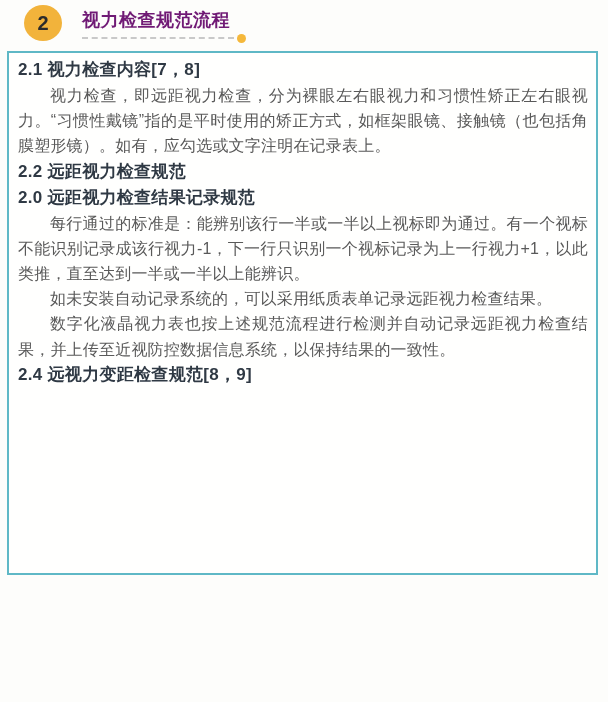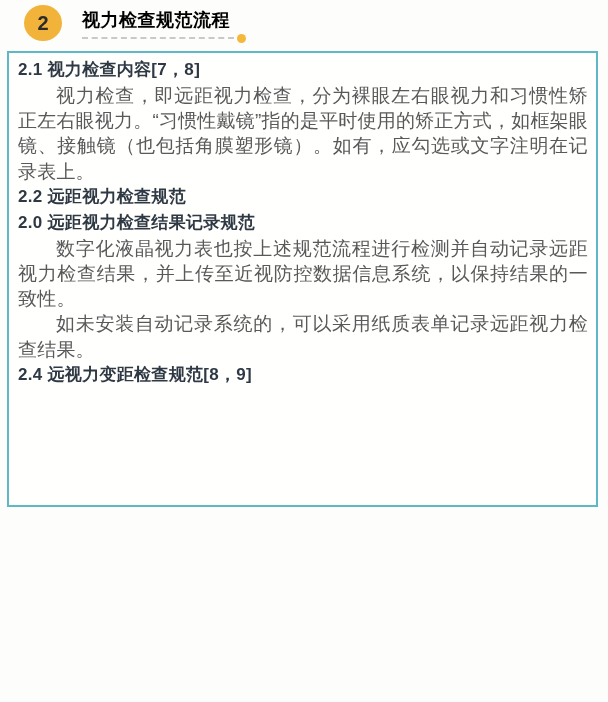--- a/index.html
+++ b/index.html
@@ -30,53 +30,53 @@
   }
   .title-wrap { margin-left: 20px; padding-top: 3px; }
   .title-underline {
     display: inline-block;
     position: relative;
     padding: 0 4px 5px 0;
     border-bottom: 2px dashed #c9c9c9;
   }
   .doc-title {
     font-size: 18px; font-weight: 700;
-    color: #000000;
+    color: #701a75;
     letter-spacing: 0.5px;
     margin: 0;
   }
   .title-dot {
     position: absolute;
     right: -12px; bottom: -6px;
     width: 9px; height: 9px;
     border-radius: 50%;
     background: var(--dot, #F5B83B);
   }
 
   
   .content-box {
     margin: 5px 10px 0 7px;
     border: 2px solid var(--border, #5FB8C6);
     background: #fffffe;
     box-sizing: border-box;
-    height: 456px;
+    height: 524px;
     padding: 4px 8px 6px 9px;
     overflow: hidden;
   }
   .section { margin: 0; }
   .section-heading {
     font-size: 17px;
     font-weight: 700;
     color: var(--heading, #2F3944);
     line-height: 26px;
     margin: 0;
     letter-spacing: 0.3px;
   }
   .section p {
-    font-size: 19px;
+    font-size: 16px;
     color: var(--body, #595959);
     line-height: 25.2px;
     margin: 0;
     text-indent: 2em;
     text-align: justify;
     letter-spacing: 0.2px;
   }
 </style>
 </head>
 <body>
@@ -99,22 +99,23 @@
       <h2 class="section-heading">2.1 视力检查内容[7，8]</h2>
       <p>视力检查，即远距视力检查，分为裸眼左右眼视力和习惯性矫正左右眼视力。“习惯性戴镜”指的是平时使用的矫正方式，如框架眼镜、接触镜（也包括角膜塑形镜）。如有，应勾选或文字注明在记录表上。</p>
     </div>
 
     <div class="section">
       <h2 class="section-heading">2.2 远距视力检查规范</h2>
     </div>
 
     <div class="section">
       <h2 class="section-heading">2.0 远距视力检查结果记录规范</h2>
+      <p>每行通过的标准是：能辨别该行一半或一半以上视标即为通过。有一个视标不能识别记录成该行视力-1，下一行只识别一个视标记录为上一行视力+1，以此类推，直至达到一半或一半以上能辨识。</p>
+      <p>如未安装自动记录系统的，可以采用纸质表单记录远距视力检查结果。</p>
       <p>数字化液晶视力表也按上述规范流程进行检测并自动记录远距视力检查结果，并上传至近视防控数据信息系统，以保持结果的一致性。</p>
-      <p>如未安装自动记录系统的，可以采用纸质表单记录远距视力检查结果。</p>
     </div>
 
     <div class="section">
       <h2 class="section-heading">2.4 远视力变距检查规范[8，9]</h2>
     </div>
 
   </div>
 
 </div>
 

